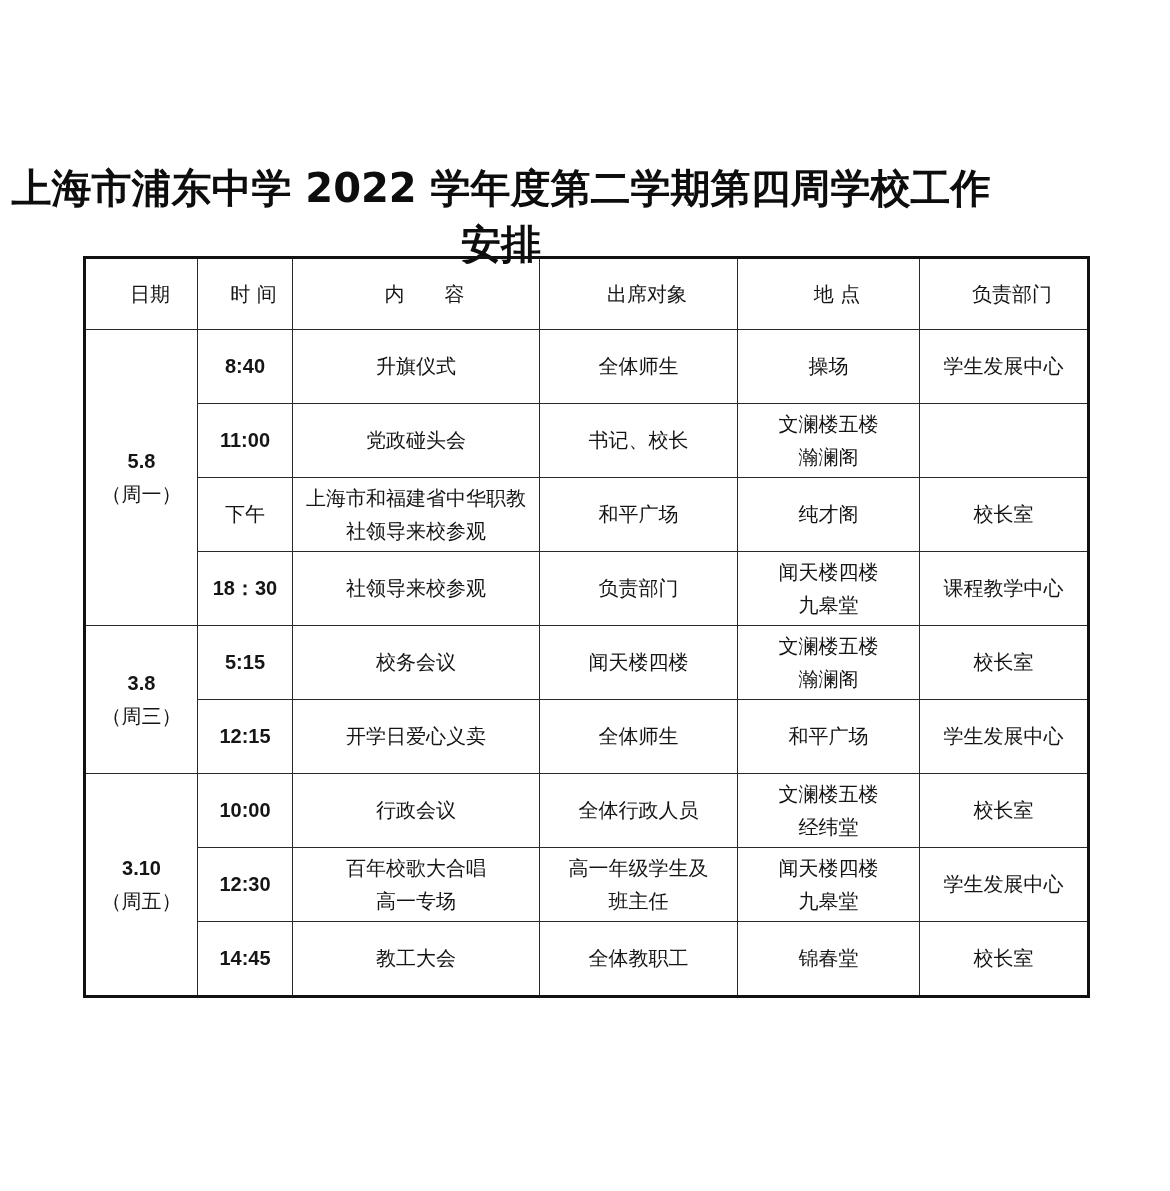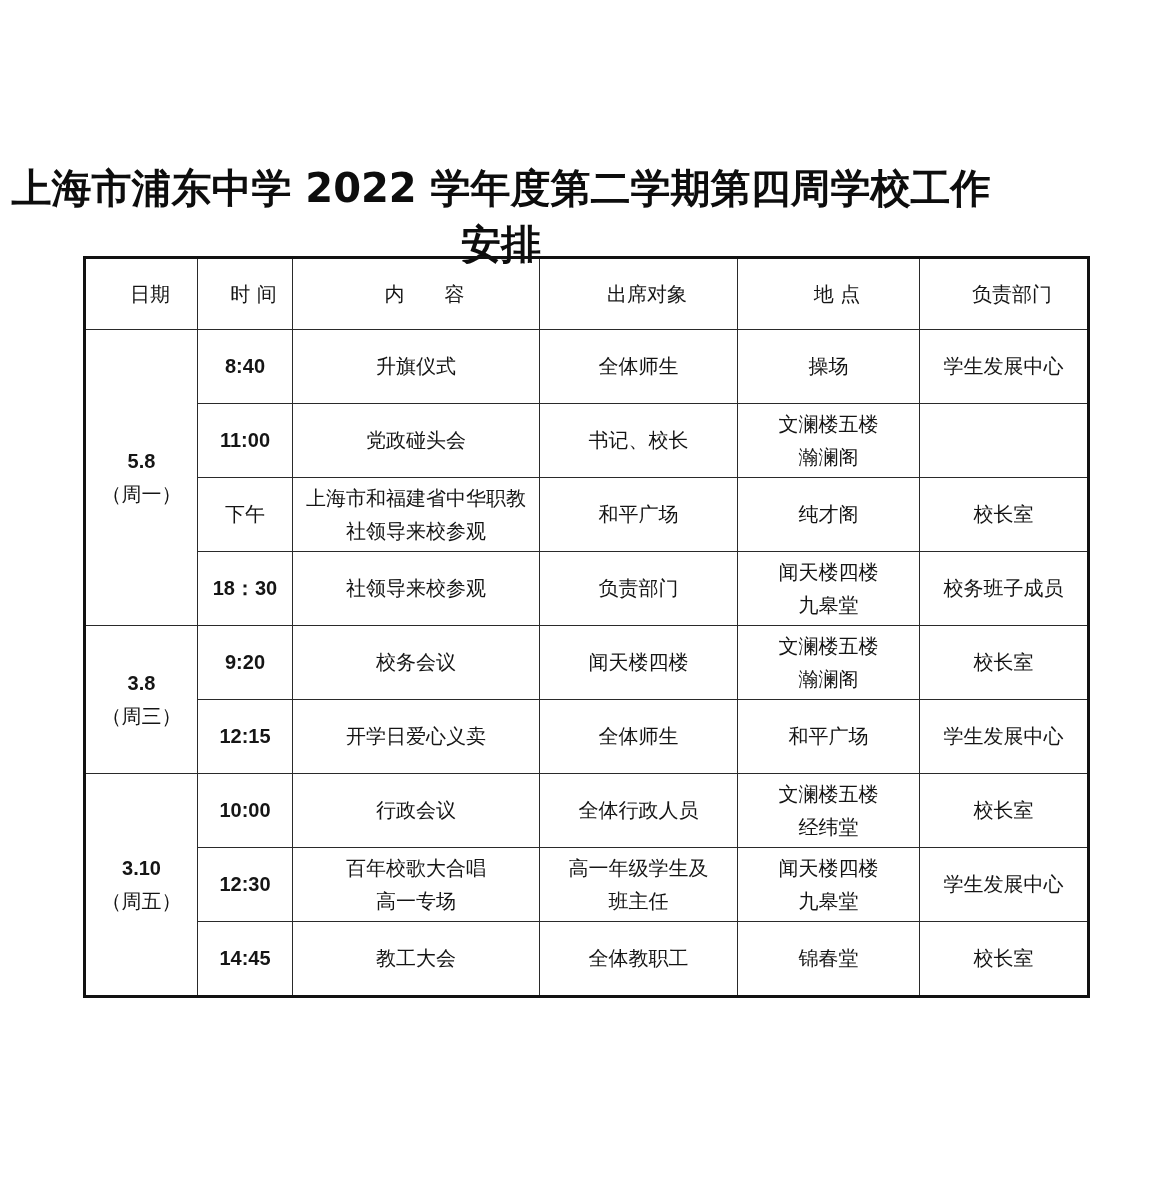--- a/index.html
+++ b/index.html
@@ -154,30 +154,30 @@
           <span class="line">社领导来校参观</span>
         </td>
       <td>
           <span class="line">负责部门</span>
         </td>
       <td>
           <span class="line">闻天楼四楼</span>
           <span class="line">九皋堂</span>
         </td>
       <td>
-          <span class="line">校务班子成员</span>
+          <span class="line">课程教学中心</span>
         </td>
     </tr>
 
     <tr class="row">
       <td class="date-cell" rowspan="2">
         <span class="date-num">3.8</span>
         <span class="date-week">（周三）</span>
       </td>
-      <td class="time">9:20</td>
+      <td class="time">5:15</td>
       <td>
           <span class="line">校务会议</span>
         </td>
       <td>
           <span class="line">闻天楼四楼</span>
         </td>
       <td>
           <span class="line">文澜楼五楼</span>
           <span class="line">瀚澜阁</span>
         </td>

